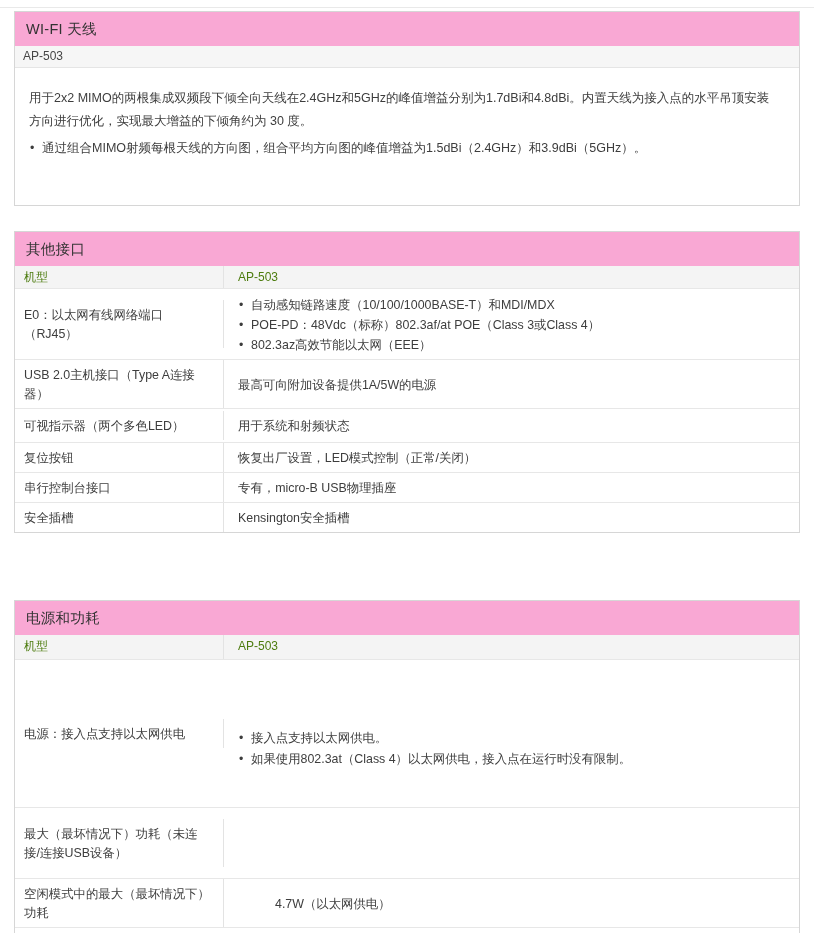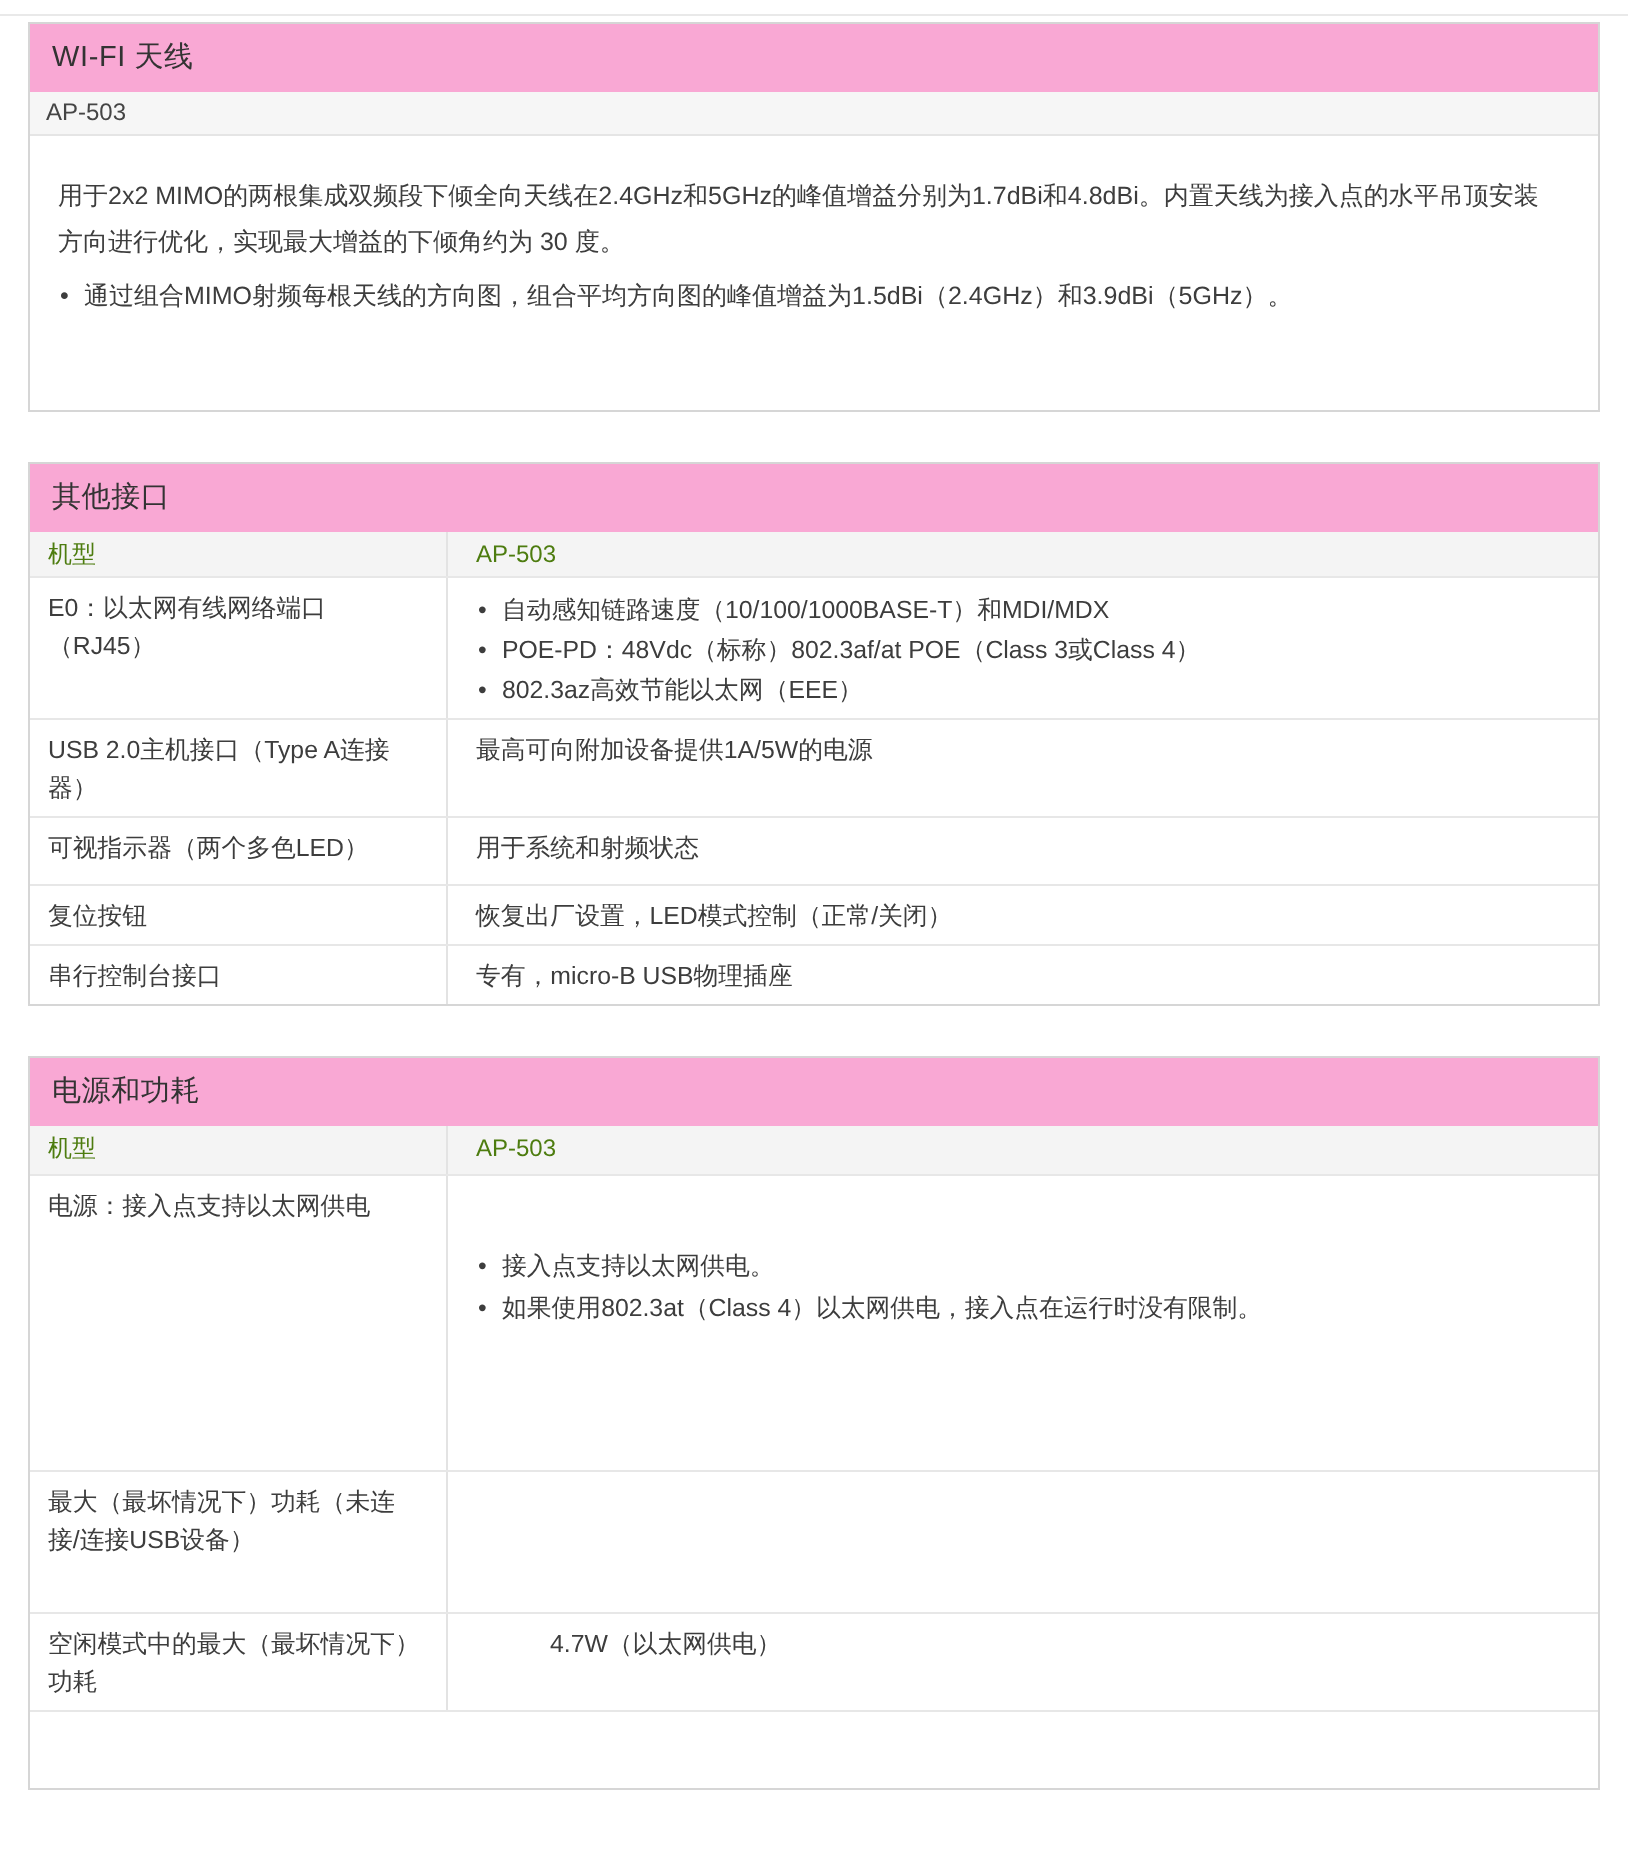--- a/index.html
+++ b/index.html
@@ -9,21 +9,21 @@
     font-family:"Liberation Sans","DejaVu Sans",sans-serif;
     color:#3d3d3d;
     position:relative;
     overflow:hidden;
   }
   .hairline { position:absolute; top:7px; left:0; width:814px; height:1px; background:#e9e9e9; }
   .content { position:absolute; top:11px; left:14px; width:786px; }
 
   .spec-section { border:1px solid #d6d6d6; background:#fff; box-sizing:border-box; }
   .s1 { margin-bottom:25px; }
-  .s2 { margin-bottom:25px; }
+  .s2 { margin-bottom:67px; }
 
   .sec-header {
     background:#f9a8d4;
     height:34px; line-height:34px;
     padding:0 11px;
     font-size:14.5px;
     color:#333333;
     letter-spacing:0.3px;
   }
 
@@ -43,21 +43,21 @@
     box-sizing:border-box;
   }
   .sec-body p { margin:0 0 4px 0; }
 
   .bullets { list-style:none; margin:0; padding:0; }
   .bullets li { position:relative; padding-left:13px; }
   .bullets li::before { content:"•"; position:absolute; left:1px; }
 
   
   .trow { display:flex; font-size:12.4px; box-sizing:border-box; }
-  .trow + .trow { border-top:1px solid #e7e7e7; }
+  .trow + .trow { border-top:1px solid #e7e7e7;align-items:center; }
   .tcell { box-sizing:border-box; }
   .tcell.left {
     flex:0 0 209px; width:209px;
     border-right:1px solid #e3e3e3;
     padding:6px 10px 4px 9px;
     line-height:19px;
   }
   .tcell.right { flex:1; padding:6px 14px 4px 14px; line-height:19px; }
 
   .thead { background:#f4f4f4; font-size:12px; color:#4d7c0f; }
@@ -136,20 +136,24 @@
     <div class="trow r-rst">
       <div class="tcell left">复位按钮</div>
       <div class="tcell right">恢复出厂设置，LED模式控制（正常/关闭）</div>
     </div>
 
     <div class="trow r-ser">
       <div class="tcell left">串行控制台接口</div>
       <div class="tcell right">专有，micro-B USB物理插座</div>
     </div>
 
+    <div class="trow r-sec">
+      <div class="tcell left">安全插槽</div>
+      <div class="tcell right">Kensington安全插槽</div>
+    </div>
   </section>
 
   <section class="spec-section s3">
     <div class="sec-header">电源和功耗</div>
 
     <div class="trow thead">
       <div class="tcell left">机型</div>
       <div class="tcell right">AP-503</div>
     </div>
 

